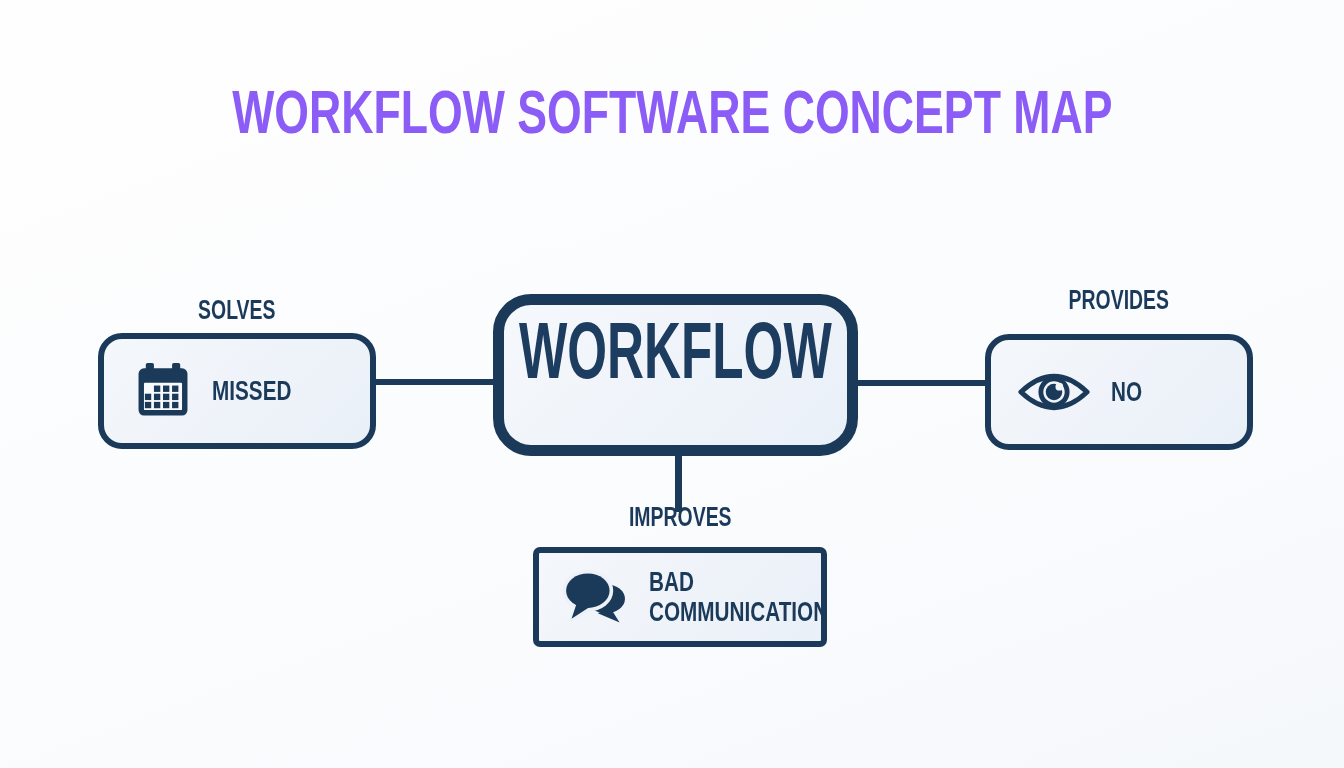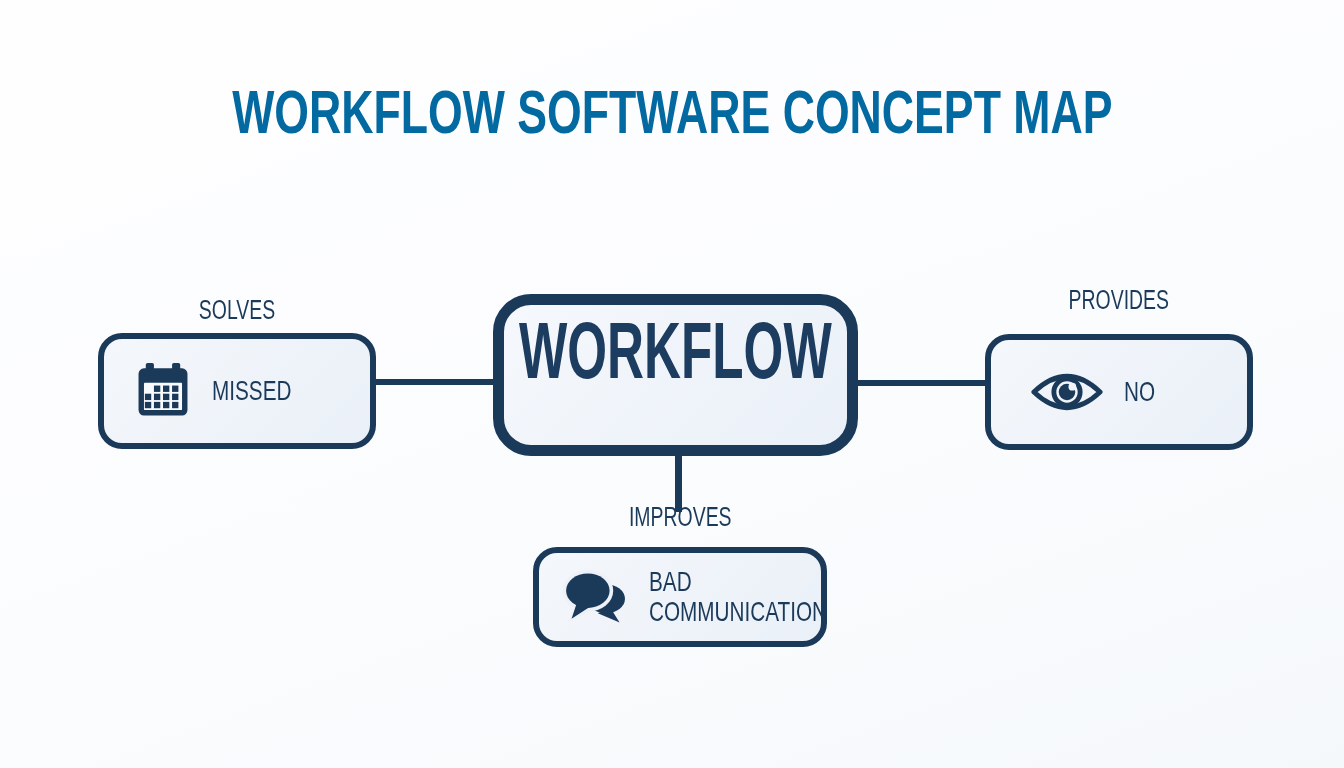--- a/index.html
+++ b/index.html
@@ -8,50 +8,50 @@
     background:linear-gradient(160deg,#fefefe 0%,#fbfcfe 55%,#f5f8fb 100%);
     font-family:"Liberation Sans", sans-serif;
     color:#1b3a5a;
   }
   .cond{display:inline-block;transform:scaleX(0.72);transform-origin:center center;white-space:nowrap;}
   .cond-left{display:inline-block;transform:scaleX(0.74);transform-origin:left center;white-space:nowrap;}
 
   .title{
     position:absolute;top:76px;left:0;width:1344px;
     text-align:center;font-size:62px;font-weight:bold;letter-spacing:0px;
-    color:#0369a1;
+    color:#8b5cf6;
   }
 
   .relation-label{
-    position:absolute;text-align:center;font-size:27px;font-weight:normal;color:#1b3a5a;
+    position:absolute;text-align:center;font-size:27px;font-weight:bold;color:#1b3a5a;
   }
   .rel-solves{left:98px;top:295px;width:278px;}
   .rel-provides{left:985px;top:285px;width:268px;}
   .rel-improves{left:533px;top:502px;width:294px;}
 
   .node{
     position:absolute;box-sizing:border-box;
     background:linear-gradient(135deg,#f4f7fb 0%,#eaf0f8 100%);
     border:6px solid #1b3a5a;border-radius:24px;
     display:flex;align-items:center;
   }
   .node-left{left:98px;top:333px;width:278px;height:116px;padding-left:30px;}
-  .node-right{left:985px;top:334px;width:268px;height:116px;padding-left:39px;}
-  .node-bottom{left:533px;top:547px;width:294px;height:100px;padding-left:24px;}
+  .node-right{left:985px;top:334px;width:268px;height:116px;padding-left:26px;}
+  .node-bottom{left:533px;top:547px;width:294px;height:100px;padding-left:24px;border-radius:7px;}
 
   .node-center{
     position:absolute;left:493px;top:294px;width:365px;height:162px;box-sizing:border-box;
     background:linear-gradient(135deg,#f5f8fc 0%,#eaf0f8 100%);
     border:11px solid #1b3a5a;border-radius:38px;
     display:flex;align-items:flex-start;justify-content:center;
   }
   .center-label{font-size:80px;font-weight:bold;color:#1c3c60;transform:scaleX(0.64);transform-origin:center center;white-space:nowrap;}
 
   .node-icon{flex:0 0 auto;display:flex;align-items:center;justify-content:center;}
-  .node-text{margin-left:20px;font-size:28px;font-weight:normal;line-height:1.06;color:#1b3a5a;}
+  .node-text{margin-left:20px;font-size:28px;font-weight:bold;line-height:1.06;color:#1b3a5a;}
 
   .connector{position:absolute;background:#1b3a5a;}
   .conn-left{left:372px;top:379px;width:124px;height:6px;}
   .conn-right{left:854px;top:380px;width:134px;height:6px;}
   .conn-bottom{left:675px;top:452px;width:7px;height:60px;}
 </style>
 </head>
 <body>
 
 <div class="title">

